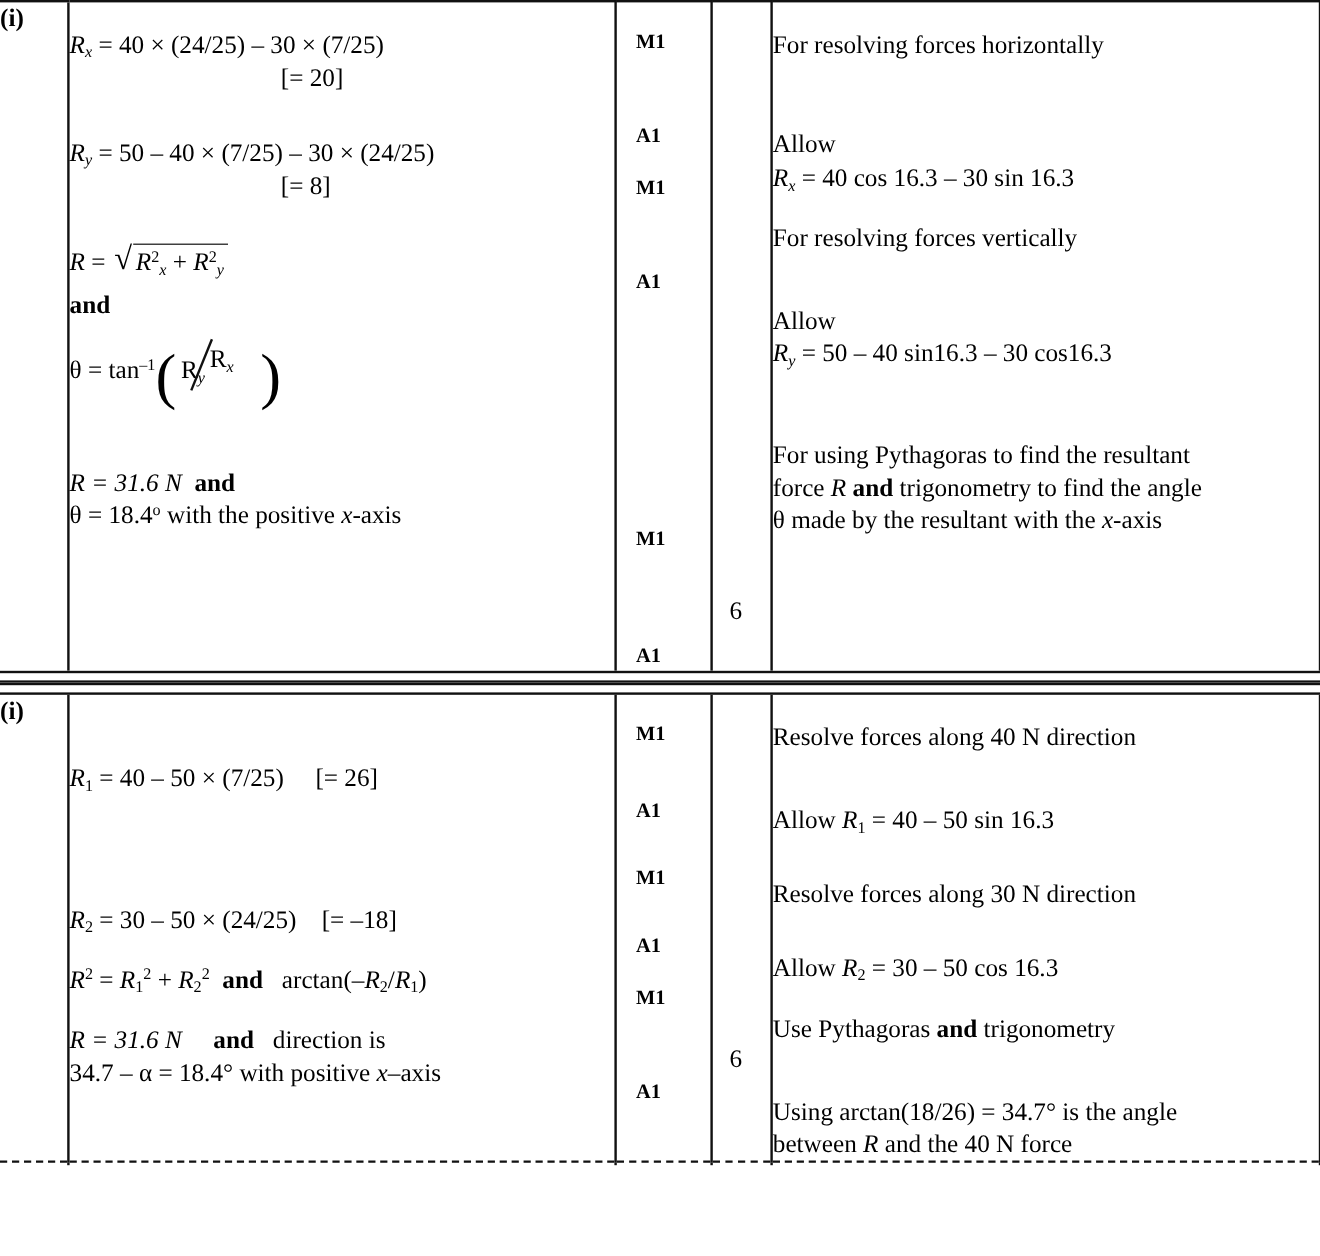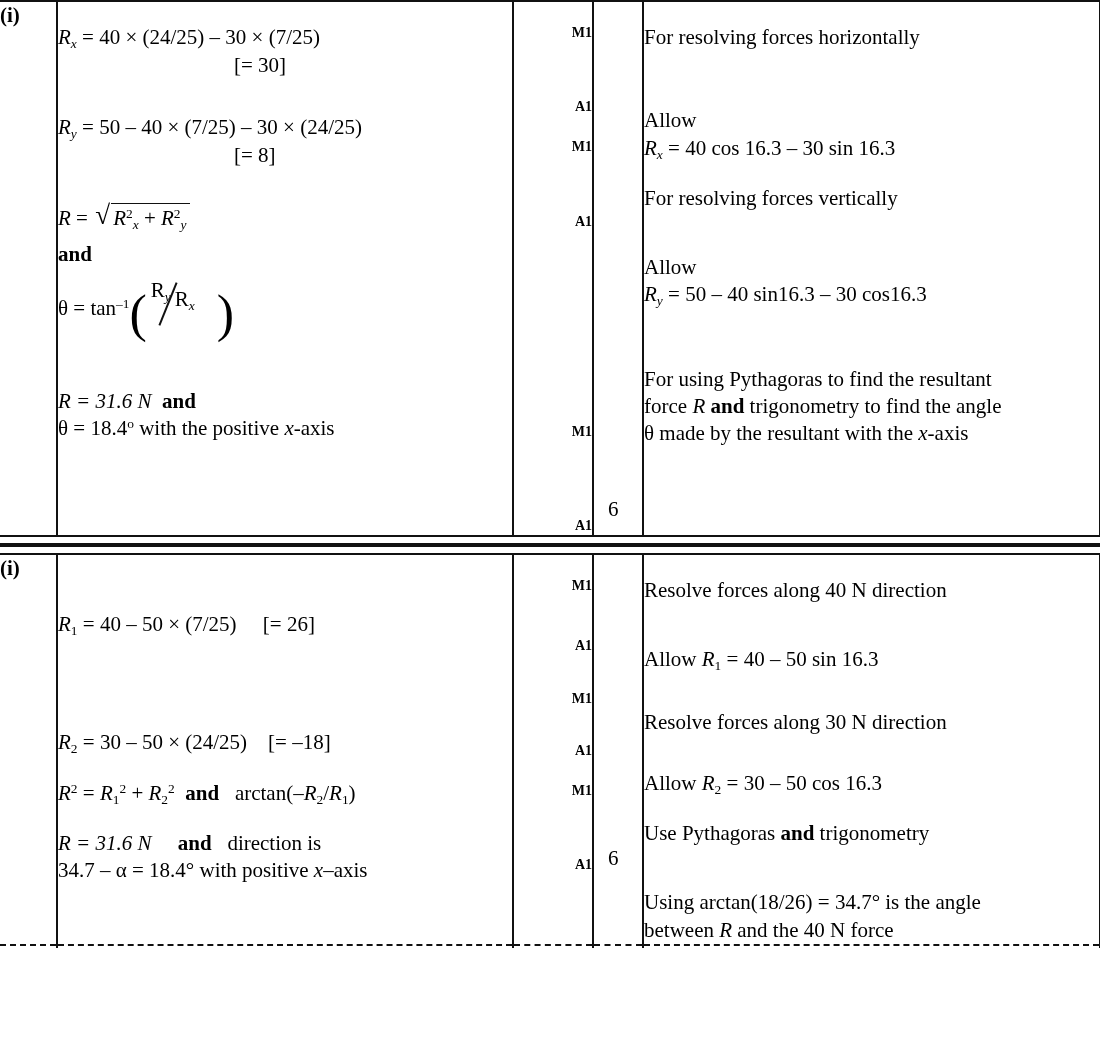--- a/index.html
+++ b/index.html
@@ -48,22 +48,22 @@
   .cell-pad { padding: 4px 9px 4px 10px; }
 
   .part-label {
     font-weight: bold;
     font-size: 22px;
     padding: 8px 0 0 4px;
     text-align: left;
   }
   .mark-code {
     font-weight: bold;
-    font-size: 14px;
-    text-align: right;
+    font-size: 17px;
+    text-align: left;
     padding-left: 16px;
   }
   .mark-num {
     font-size: 21px;
     text-align: left;
     padding-left: 14px;
   }
   .notes {
     padding-left: 10px;
     padding-right: 6px;
@@ -135,21 +135,21 @@
   .slantfrac {
     display: inline-block;
     position: relative;
     width: 70px;
     height: 54px;
     vertical-align: -16px;
   }
   .slantfrac .num {
     position: absolute;
     left: 4px;
-    top: 0px;
+    top: 18px;
     font-size: 21px;
     font-style: normal;
   }
   .slantfrac .den {
     position: absolute;
     left: 28px;
     bottom: 16px;
     font-size: 21px;
     font-style: normal;
   }
@@ -181,21 +181,21 @@
     </colgroup>
     <tbody>
         <tr>
 
       <td class="part-label bt" rowspan="1">(i)</td>
 
       <td class="bl br bt cell-pad">
         <span class="gap-md"></span>
 
         <span class="line rowtext"><span class="m">R</span><sub>x</sub><span> = 40 × (24/25) – 30 × (7/25)</span></span>
-        <span class="indent-right rowtext">[= 30]</span>
+        <span class="indent-right rowtext">[= 20]</span>
 
         <span class="gap-lg"></span>
 
         <span class="line rowtext"><span class="m">R</span><sub>y</sub><span> = 50 – 40 × (7/25) – 30 × (24/25)</span></span>
         <span class="indent-right rowtext">[= 8]</span>
 
         <span class="gap-lg"></span>
 
         <span class="line rowtext"><span class="m">R</span><span> = </span><span class="sqrt"><span class="radical">√</span><span class="radicand"><span class="m">R</span><sup>2</sup><sub>x</sub><span> + </span><span class="m">R</span><sup>2</sup><sub>y</sub></span></span></span>
 

